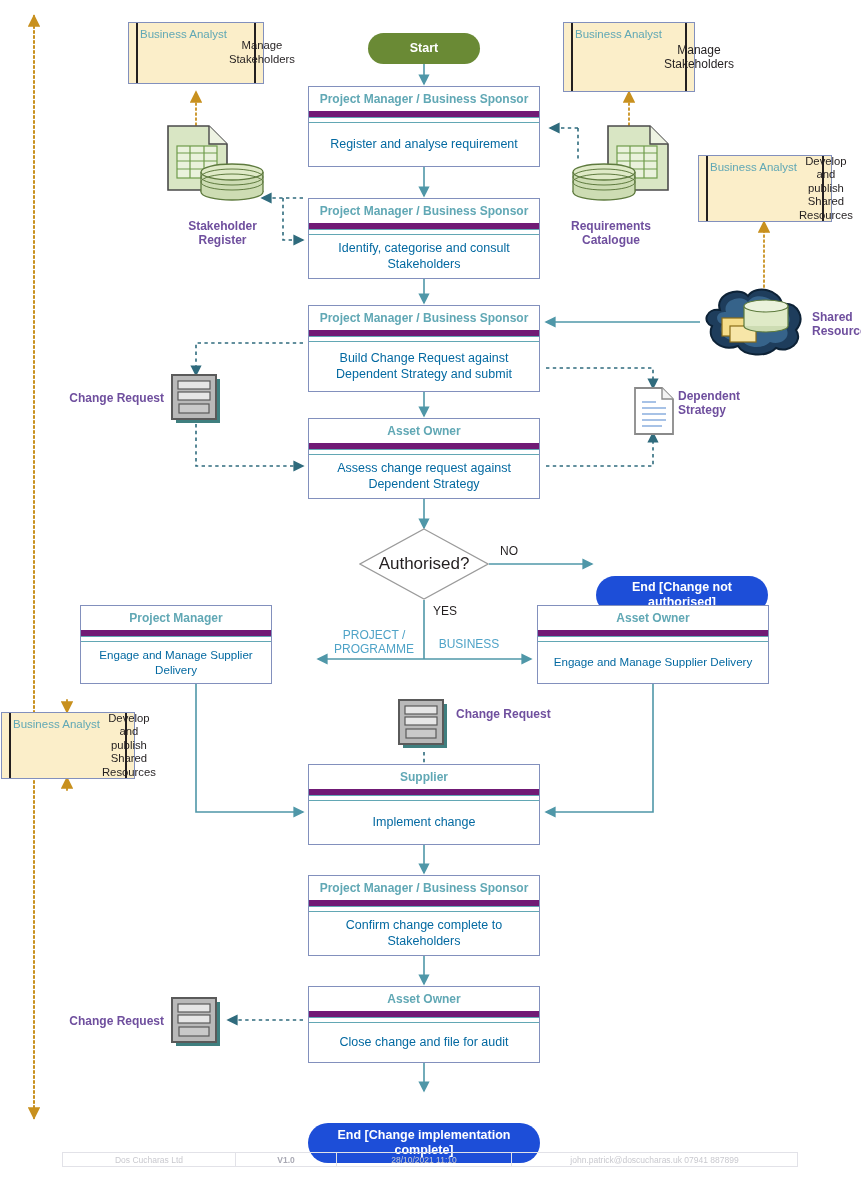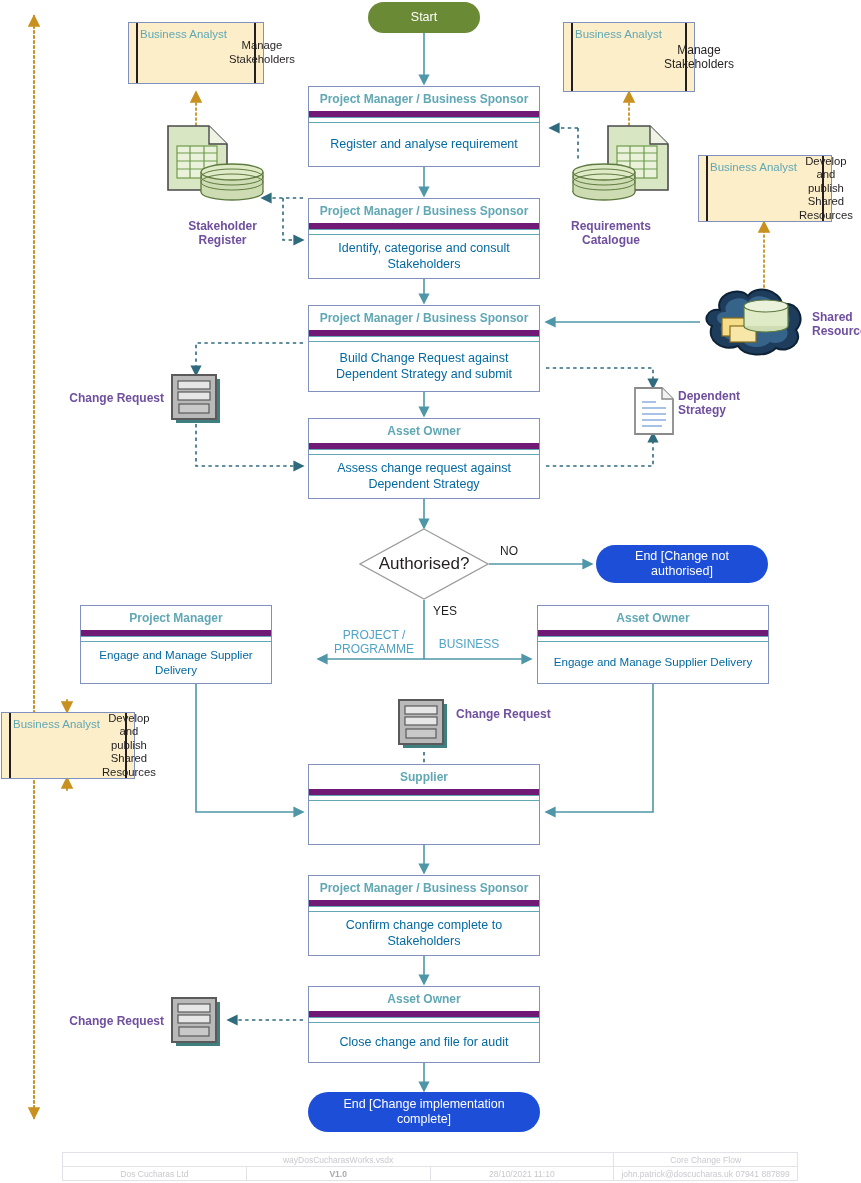--- a/index.html
+++ b/index.html
@@ -29,25 +29,26 @@
 
   
   .term {
     position: absolute;
     border-radius: 999px;
     display: flex;
     align-items: center;
     justify-content: center;
     text-align: center;
     color: #ffffff;
-    font-weight: normal;
+    font-weight: bold;
     font-size: 12.5px;
     line-height: 1.22;
     box-sizing: border-box;
     padding: 2px 8px;
+    margin-top: 31px;
   }
   .term.start { background: #6a8a35; }
   .term.end   { background: #1d4ed8; }
 
   
   .rolebox {
     position: absolute;
     background: #ffffff;
     border: 1px solid #8290bd;
     box-sizing: border-box;
@@ -356,20 +357,21 @@
 
   <div class="rolebox" style="left:537px; top:605px; width:232px; height:79px;">
     <div class="rb-head">Asset Owner</div>
     <div class="rb-sep"></div>
     <div class="rb-body" style="font-size:11.6px;">Engage and Manage Supplier Delivery</div>
   </div>
 
   <div class="rolebox" style="left:308px; top:764px; width:232px; height:81px;">
     <div class="rb-head">Supplier</div>
     <div class="rb-sep"></div>
+    <div class="rb-body">Implement change</div>
   </div>
 
   <div class="rolebox" style="left:308px; top:875px; width:232px; height:81px;">
     <div class="rb-head">Project Manager / Business Sponsor</div>
     <div class="rb-sep"></div>
     <div class="rb-body">Confirm change complete to
 Stakeholders</div>
   </div>
 
   <div class="rolebox" style="left:308px; top:986px; width:232px; height:77px;">
@@ -545,24 +547,20 @@
       <rect x="2" y="2" width="44" height="44" fill="#b9b9b9" stroke="#5a5a5a" stroke-width="2"></rect>
       <rect x="8" y="8" width="32" height="8" fill="#e6e6e6" stroke="#5a5a5a" stroke-width="1.2"></rect>
       <rect x="8" y="19" width="32" height="8" fill="#e6e6e6" stroke="#5a5a5a" stroke-width="1.2"></rect>
       <rect x="9" y="31" width="30" height="9" fill="#c9c9c9" stroke="#5a5a5a" stroke-width="1.2"></rect>
     </svg>
   </div>
   <div class="artlabel right" style="left:58px; top:1014px; width:106px;">Change Request</div>
 
   <table class="footer" style="left:62px; top:1152px; width:736px;">
     <tbody>
-        <tr>
-      <td colspan="3">wayDosCucharasWorks.vsdx</td>
-      <td>Core Change Flow</td>
-    </tr>
     <tr>
       <td style="width:168px;">Dos Cucharas Ltd</td>
       <td class="strong" style="width:96px;">V1.0</td>
       <td style="width:170px;">28/10/2021 11:10</td>
       <td>john.patrick@doscucharas.uk 07941 887899</td>
     </tr>
   </tbody>
     </table>
 
 </div>

